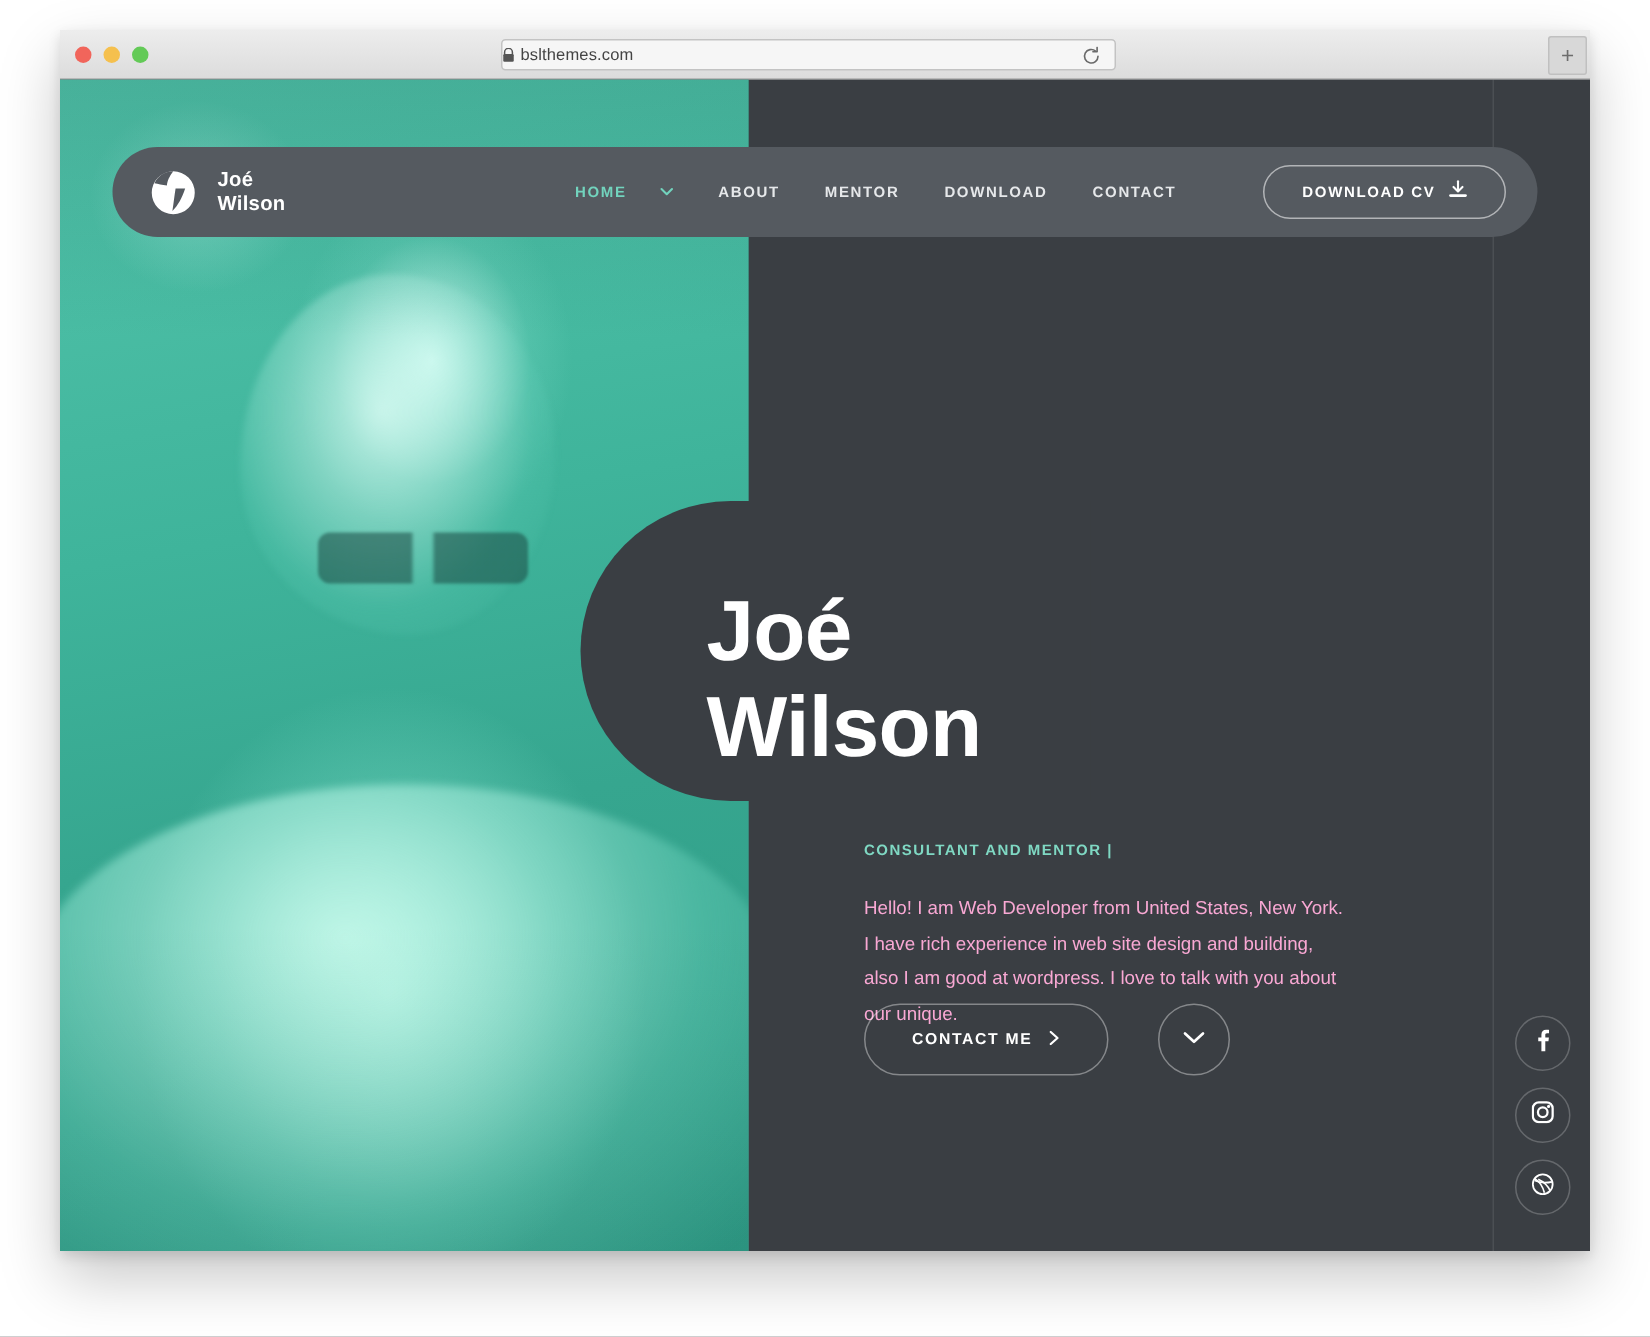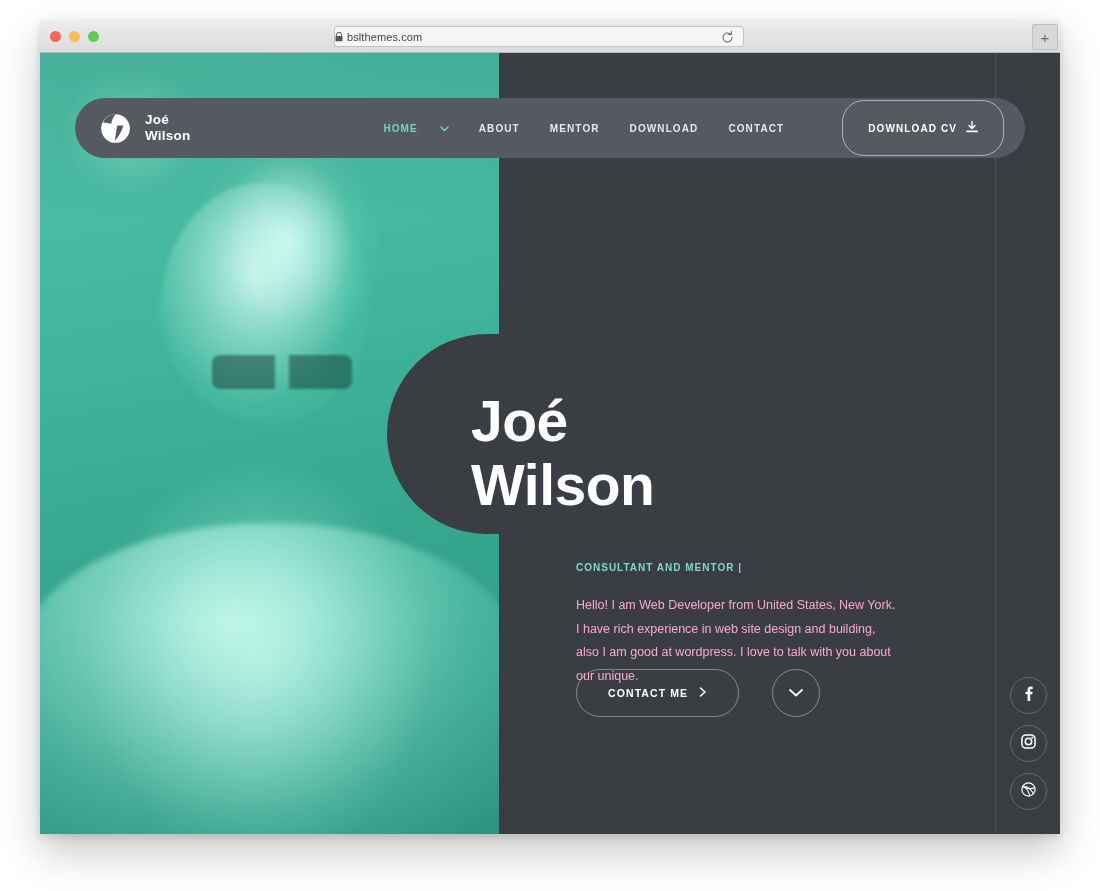--- a/index.html
+++ b/index.html
@@ -208,21 +208,21 @@
     display: flex;
     align-items: center;
     gap: 22px;
     white-space: nowrap;
   }
   .nav-item.active { color: #72d3bd; }
 
   #download-cv-button {
     margin-left: 28px;
     margin-right: 21px;
-    height: 56px;
+    height: 36px;
     padding: 13px 25px;
     border: 1px solid rgba(255,255,255,0.55);
     border-radius: 22px;
     display: flex;
     align-items: center;
     gap: 9px;
     color: #ffffff;
     font-size: 10px;
     font-weight: bold;
     letter-spacing: 1.1px;

